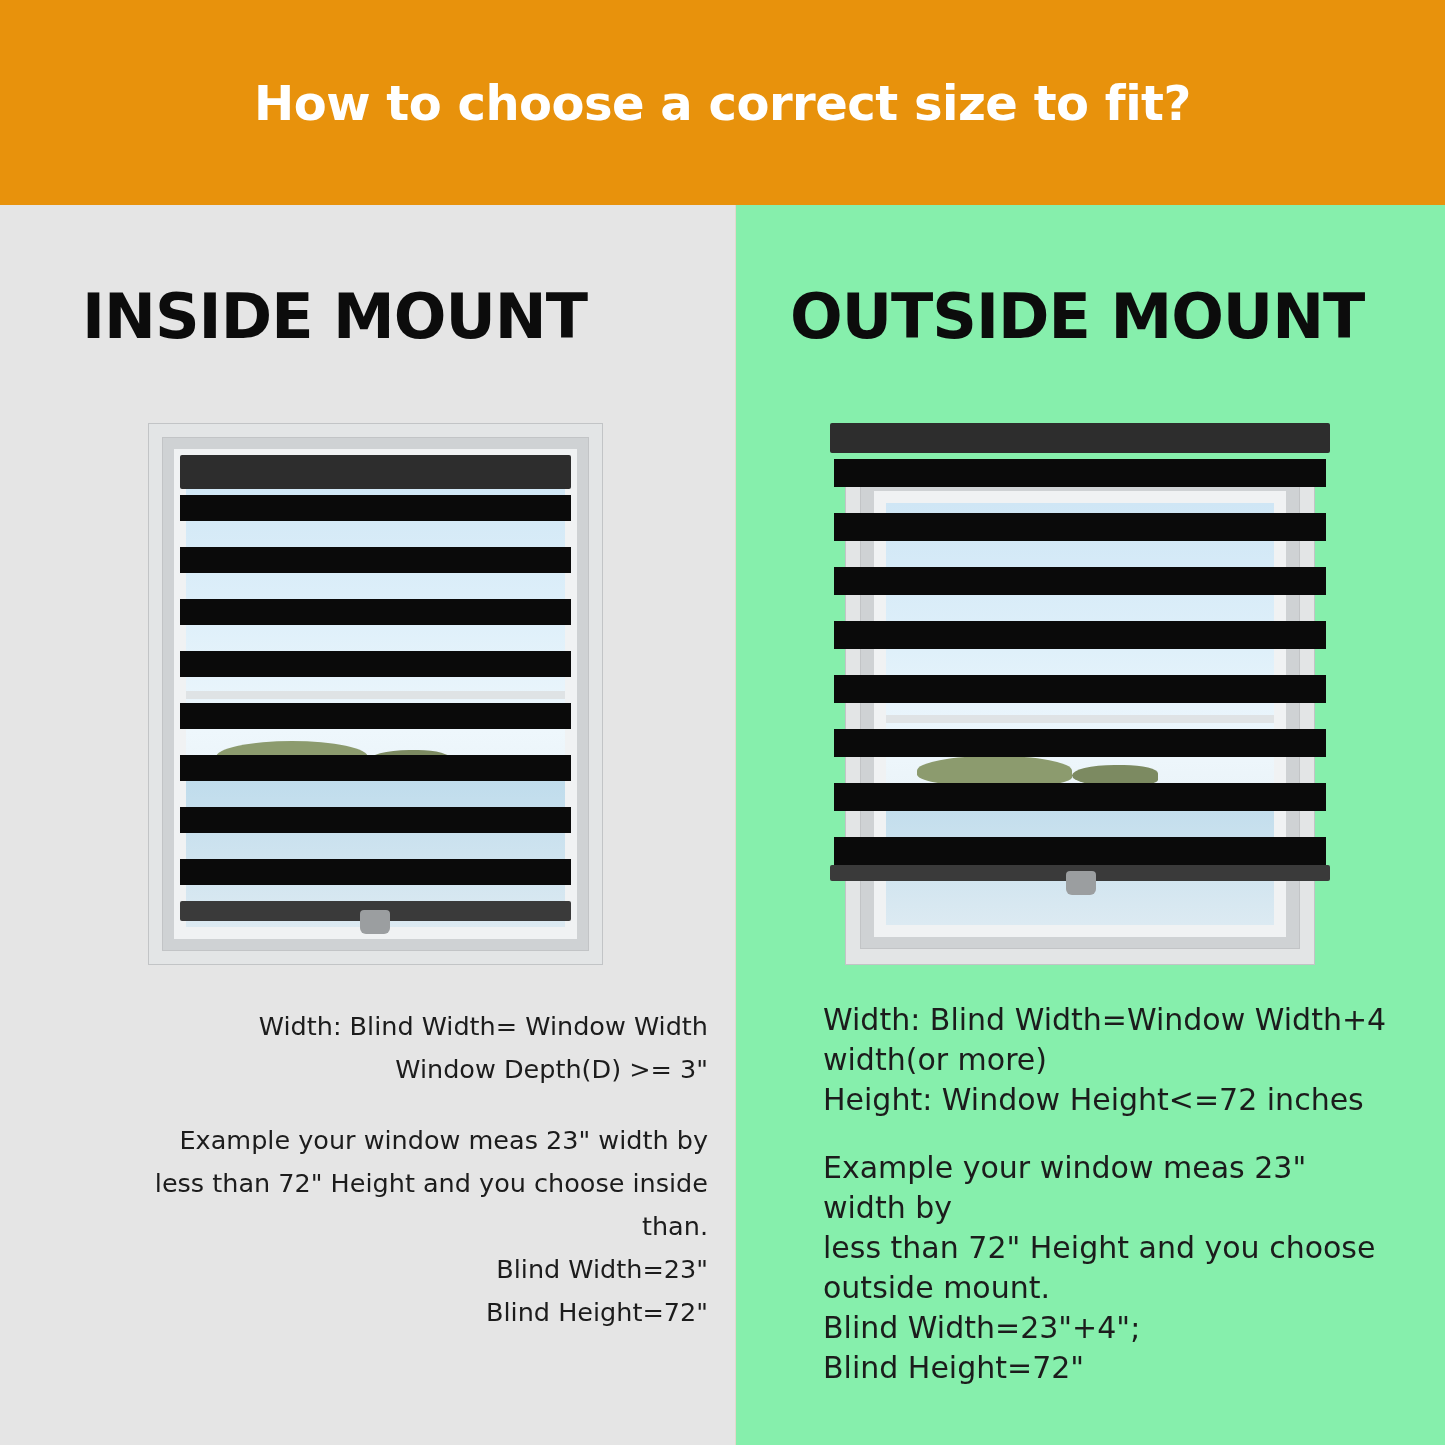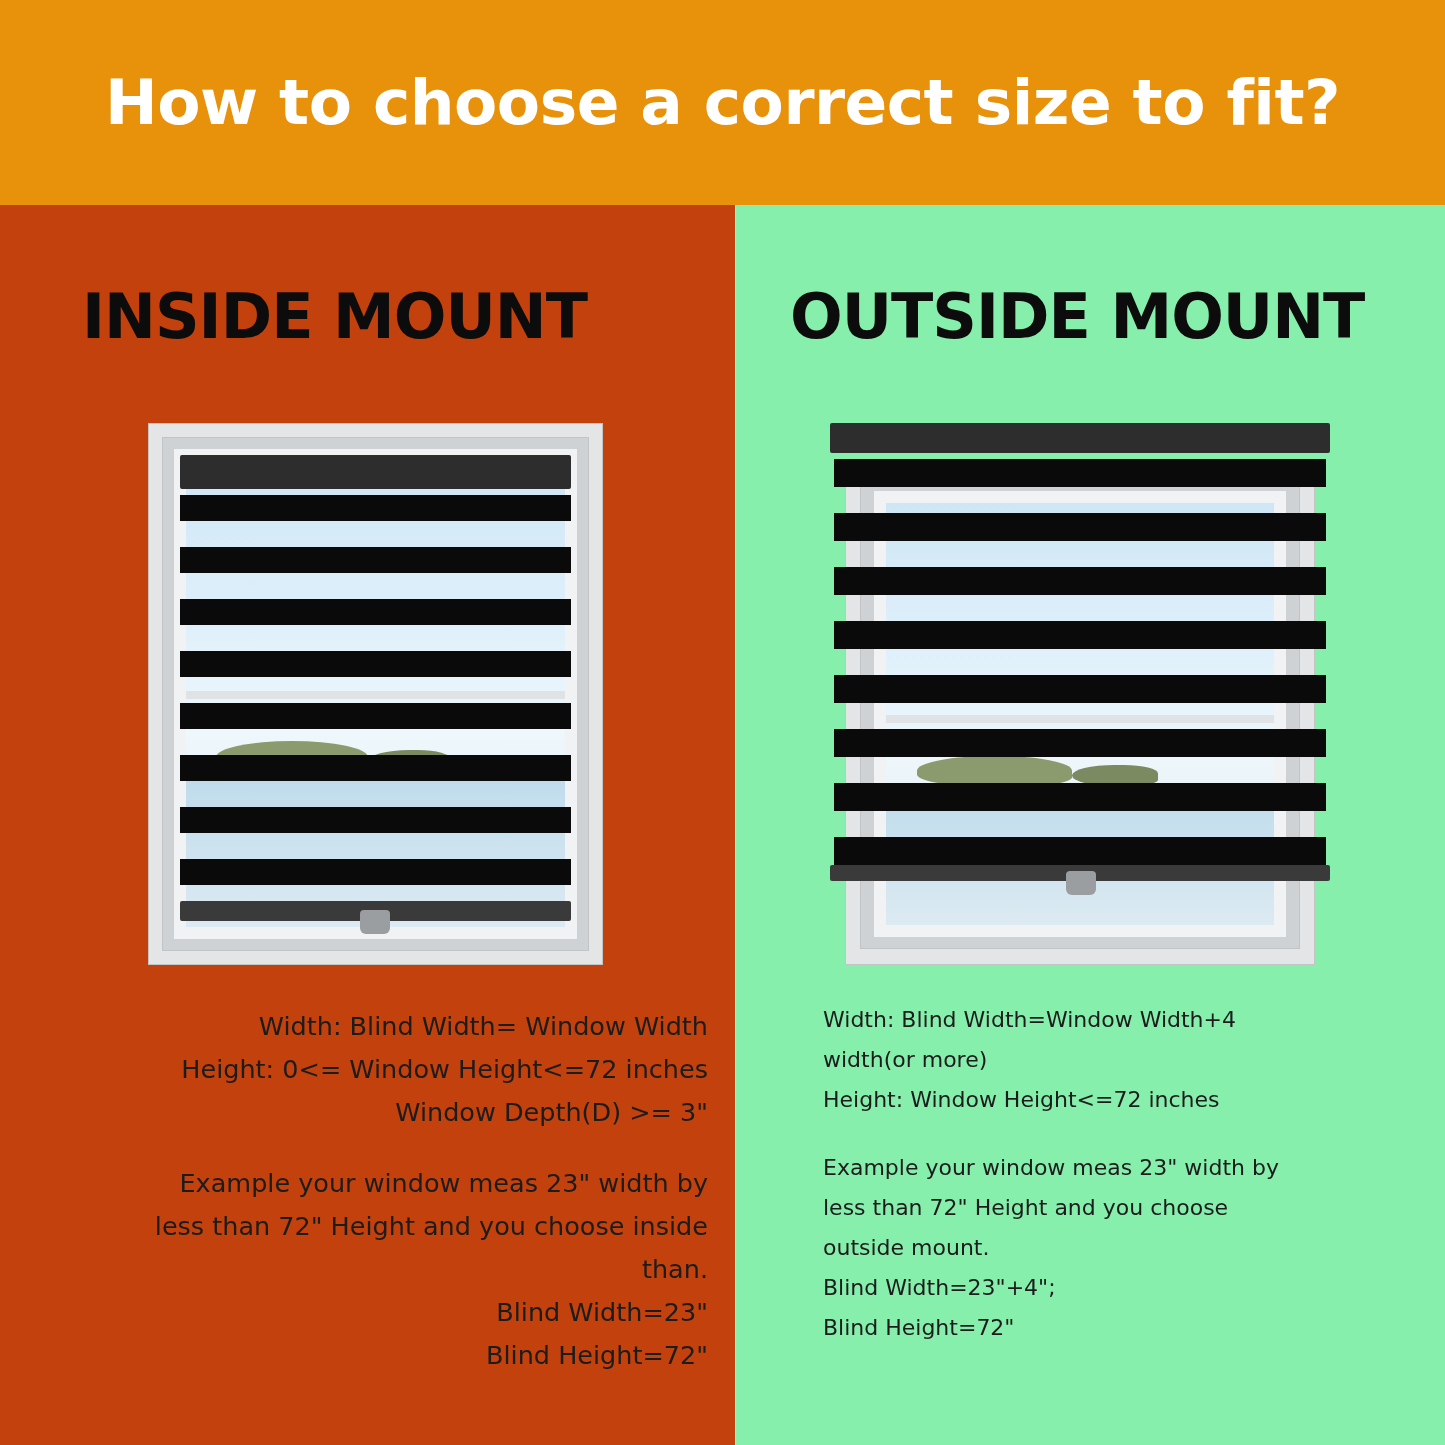--- a/index.html
+++ b/index.html
@@ -27,21 +27,21 @@
     left: 0;
     width: 1445px;
     height: 205px;
     background: #e8920c;
     display: flex;
     align-items: center;
     justify-content: center;
   }
   .header-title {
     color: #ffffff;
-    font-size: 63px;
+    font-size: 48px;
     font-weight: bold;
     letter-spacing: -0.5px;
     text-align: center;
     font-family: "DejaVu Sans", sans-serif;
   }
 
   
   .panels {
     position: absolute;
     top: 205px;
@@ -50,21 +50,21 @@
     height: 1240px;
     display: flex;
   }
   .panel {
     position: relative;
     height: 100%;
     box-sizing: border-box;
   }
   .panel-left {
     width: 735px;
-    background: #c2410c;
+    background: #e5e5e5;
   }
   .panel-right {
     width: 710px;
     background: #86efac;
   }
 
   .panel-title {
     position: absolute;
     top: 75px;
     font-size: 62px;
@@ -176,21 +176,21 @@
     left: 148px;
     top: 800px;
     width: 560px;
     text-align: right;
   }
   .spec-right {
     left: 88px;
     top: 795px;
     width: 570px;
   }
-  .spec-right { font-size: 22px; line-height: 40px; }
+  .spec-right { font-size: 30px; line-height: 40px; }
 
   .divider {
     position: absolute;
     left: 735px;
     top: 205px;
     width: 1px;
     height: 1240px;
     background: #e2d9cd;
   }
 </style>
@@ -232,21 +232,20 @@
           <div class="stripe" style="left:0; top:300px; width:391px; height:26px;"></div>
           <div class="stripe" style="left:0; top:352px; width:391px; height:26px;"></div>
           <div class="stripe" style="left:0; top:404px; width:391px; height:26px;"></div>
           <div class="blind-bottom" style="left:0; top:446px; width:391px; height:20px;"></div>
           <div class="blind-handle" style="left:180px; top:455px; width:30px; height:24px;"></div>
         </div>
       </div>
 
       <div class="spec spec-left">
         <p>Width: Blind Width= Window Width</p>
-        <p>Height: 0&lt;= Window Height&lt;=72 inches</p>
         <p>Window Depth(D) &gt;= 3"</p>
         <div class="gap"></div>
         <p>Example your window meas 23" width by</p>
         <p>less than 72" Height and you choose inside</p>
         <p>than.</p>
         <p>Blind Width=23"</p>
         <p>Blind Height=72"</p>
       </div>
     </div>
 

